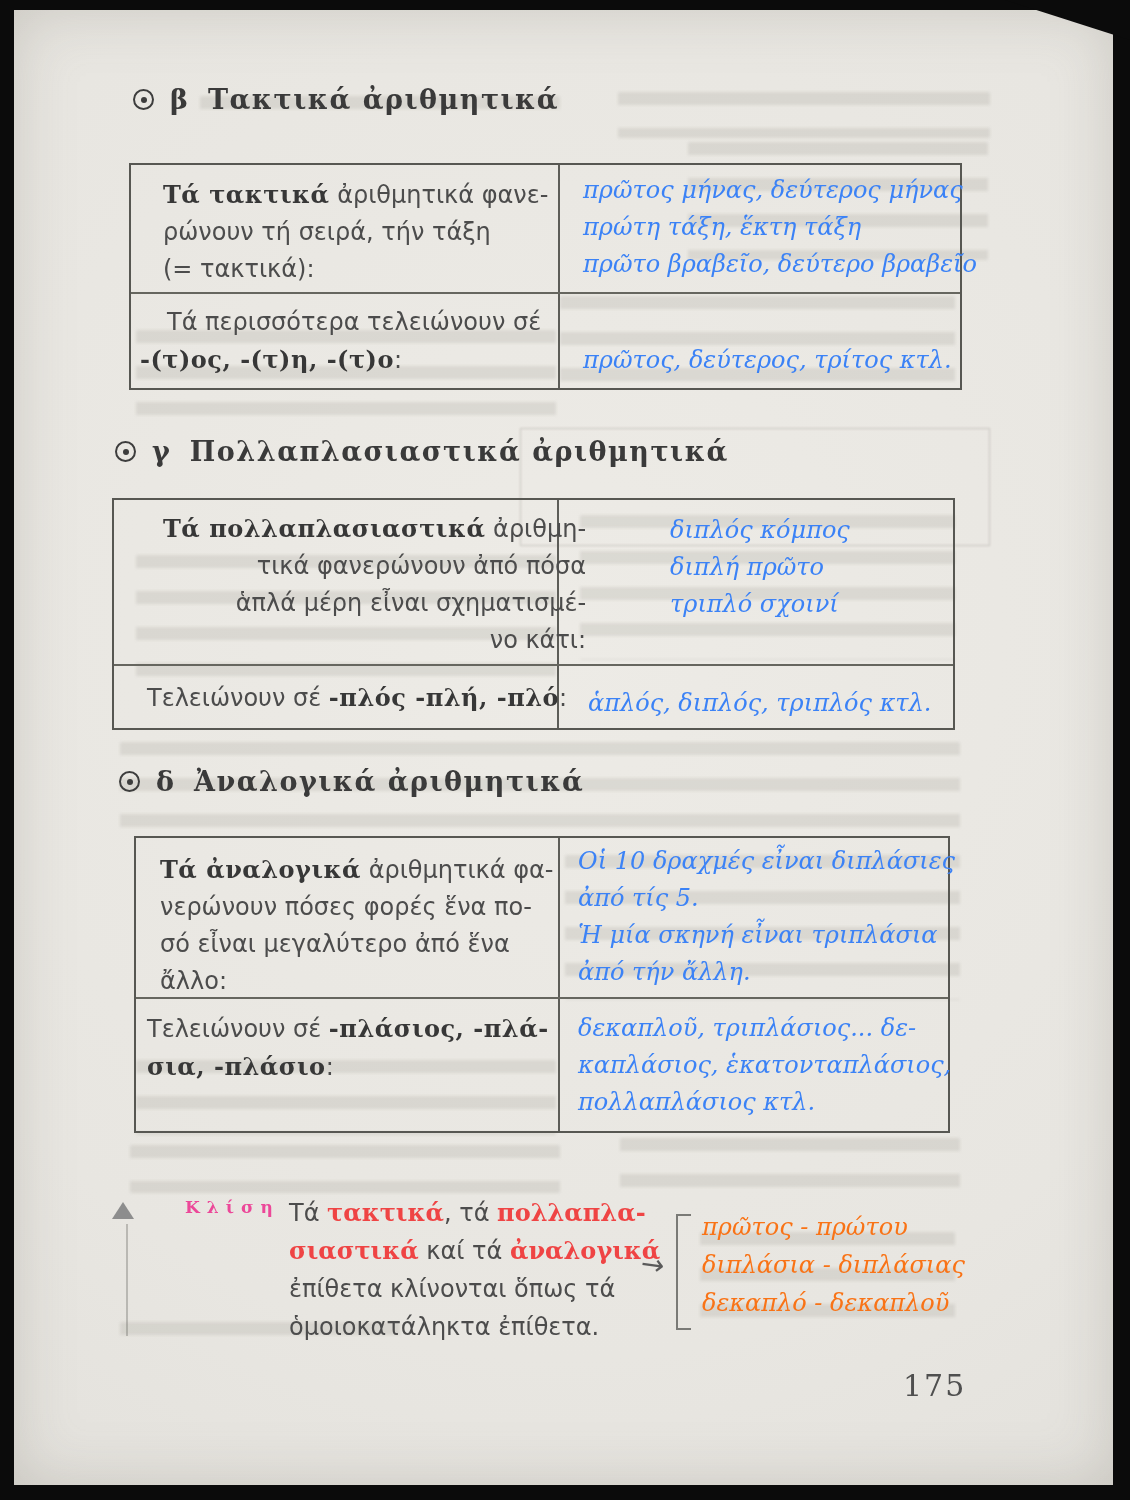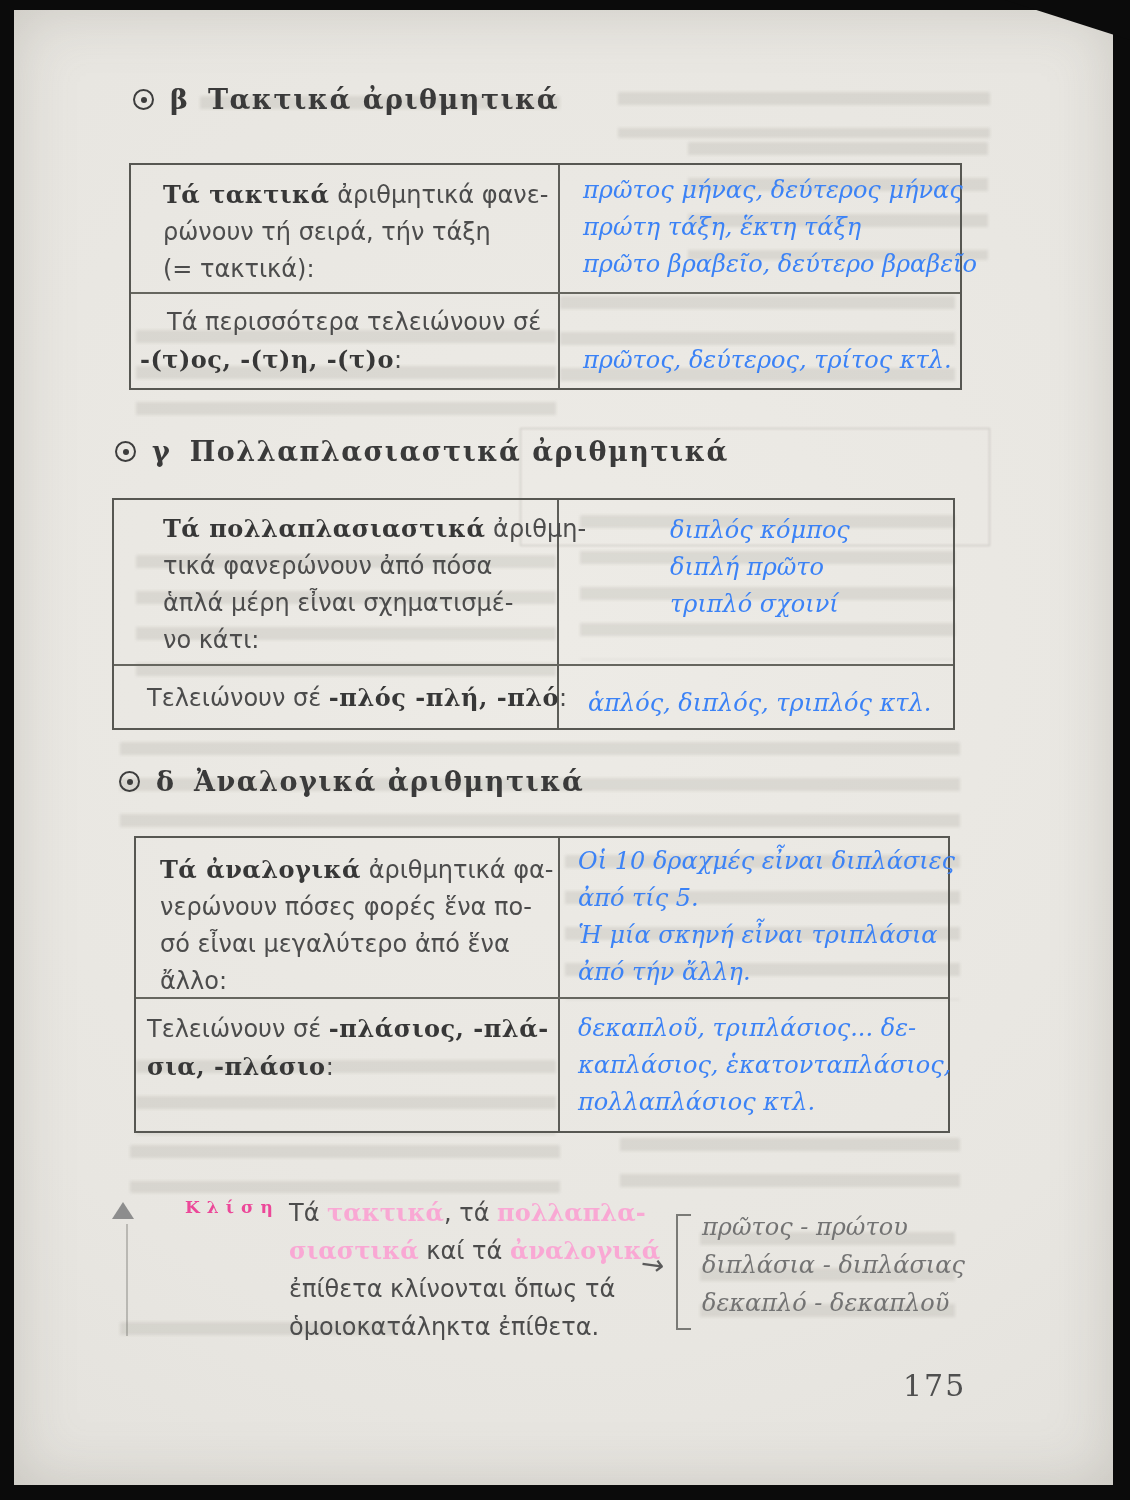--- a/index.html
+++ b/index.html
@@ -37,26 +37,26 @@
       line-height:37px;color:#3b82f6;white-space:nowrap;}
   .line{display:block;}
   .ind{padding-left:27px;}
   
   .tri{position:absolute;width:0;height:0;border-left:11px solid transparent;
        border-right:11px solid transparent;border-bottom:17px solid #8d8d8d;}
   .klabel{position:absolute;font-family:"DejaVu Serif",serif;font-weight:700;font-size:17px;
           letter-spacing:7px;color:#ec4899;margin-left:28px;}
   .kbody{position:absolute;font-family:"DejaVu Sans",sans-serif;font-size:24px;line-height:38px;
          color:#4c4c4c;white-space:nowrap;}
-  .kbody b{font-family:"DejaVu Serif",serif;font-weight:700;color:#f9a8d4;}
+  .kbody b{font-family:"DejaVu Serif",serif;font-weight:700;color:#ef4444;}
   .arrow{position:absolute;font-size:28px;color:#5a5a5a;transform:rotate(8deg);}
   .bracket{position:absolute;width:13px;height:112px;border-left:2px solid #7a7a76;
            border-top:2px solid #7a7a76;border-bottom:2px solid #7a7a76;}
   .kex{position:absolute;font-family:"DejaVu Serif",serif;font-style:italic;font-size:24px;
-       line-height:38px;color:#737373;white-space:nowrap;}
+       line-height:38px;color:#f97316;white-space:nowrap;}
   .vghost{position:absolute;width:2px;background:rgba(110,110,106,.38);}
   .pagenum{position:absolute;font-family:"DejaVu Serif",serif;font-size:30px;color:#4f4f4f;
            letter-spacing:2px;}
 </style>
 </head>
 <body>
 
 <div id="scan">
 
   <div class="paper"></div>
@@ -108,21 +108,21 @@
   <div class="heading" style="left:115px;top:436px;">
     <span class="theta"></span>
     <span class="hletter">γ</span>
     <span class="htitle">Πολλαπλασιαστικά ἀριθμητικά</span>
   </div>
 
   <div class="tbl" style="left:112px;top:498px;width:839px;height:228px;">
     <div class="vline" style="left:443px;"></div>
     <div class="hline" style="top:164px;"></div>
   </div>
-  <div class="rule" style="left:163px;top:510px;">
+  <div class="rule" style="left:163px;top:510px;text-align:right;">
     <span class="line"><b>Τά πολλαπλασιαστικά</b><span> ἀριθμη-</span></span>
     <span class="line">τικά φανερώνουν ἀπό πόσα</span>
     <span class="line">ἁπλά μέρη εἶναι σχηματισμέ-</span>
     <span class="line">νο κάτι:</span>
   </div>
   <div class="ex" style="left:670px;top:512px;">
     <span class="line">διπλός κόμπος</span>
     <span class="line">διπλή πρῶτο</span>
     <span class="line">τριπλό σχοινί</span>
   </div>

